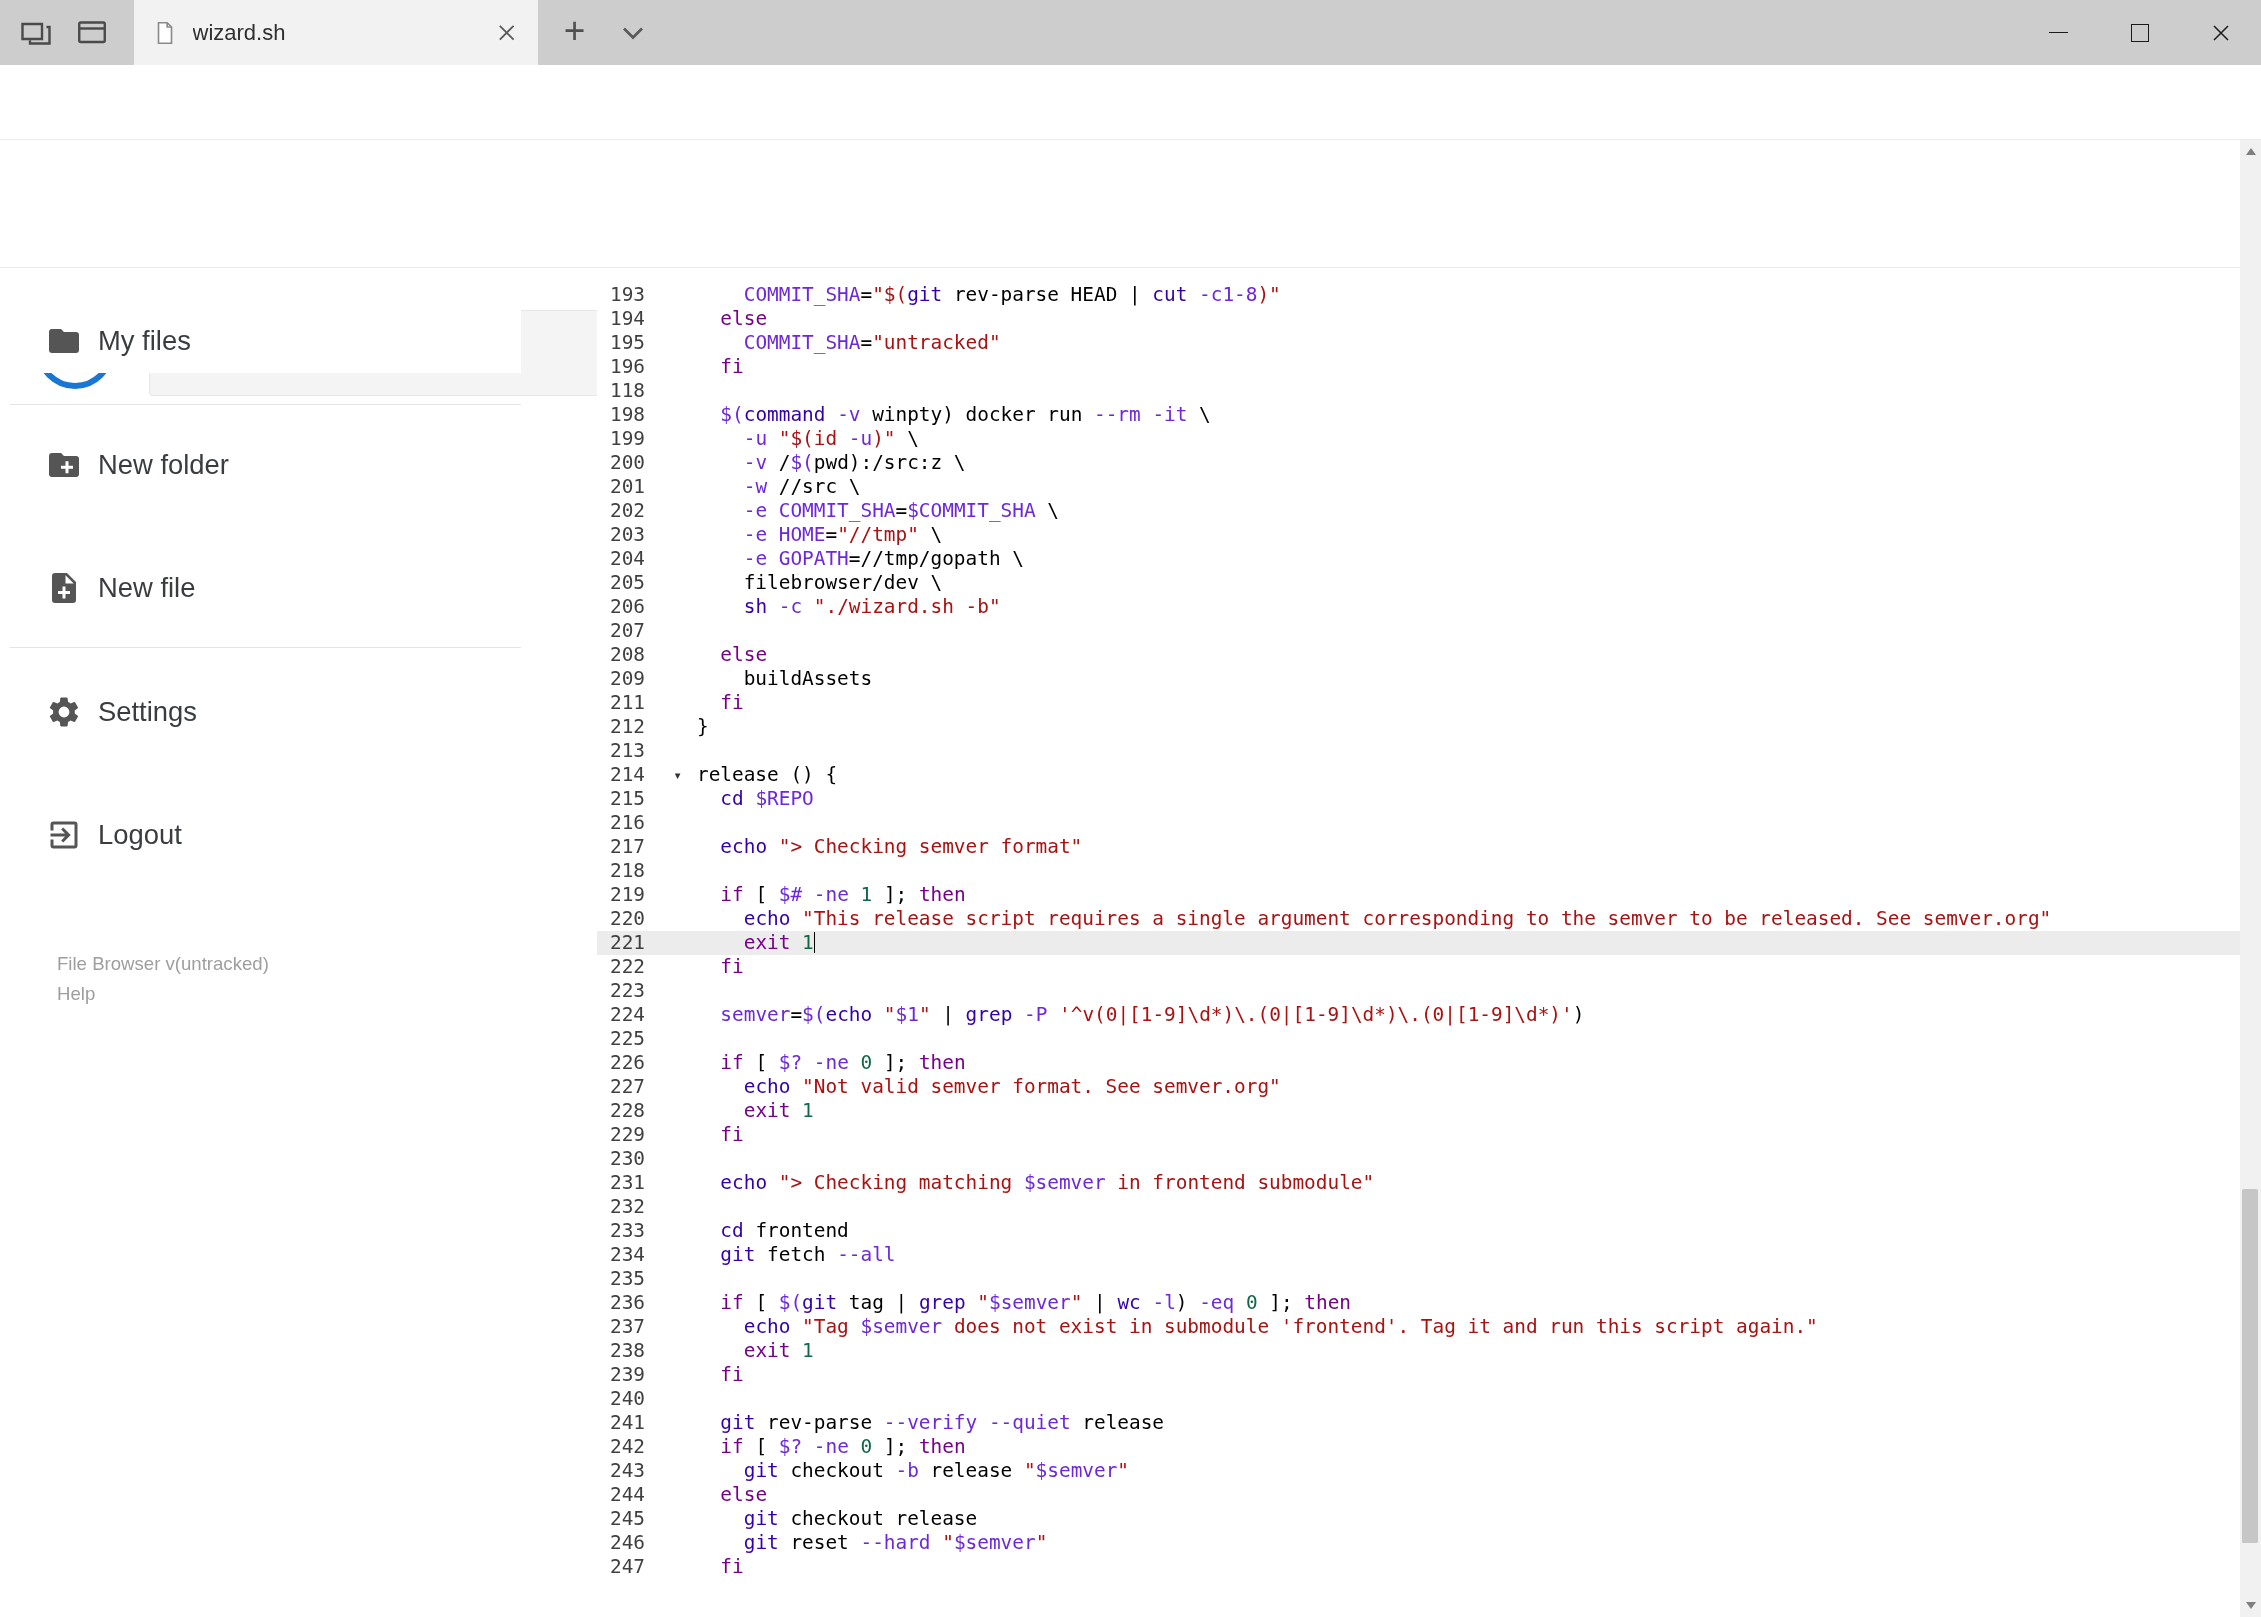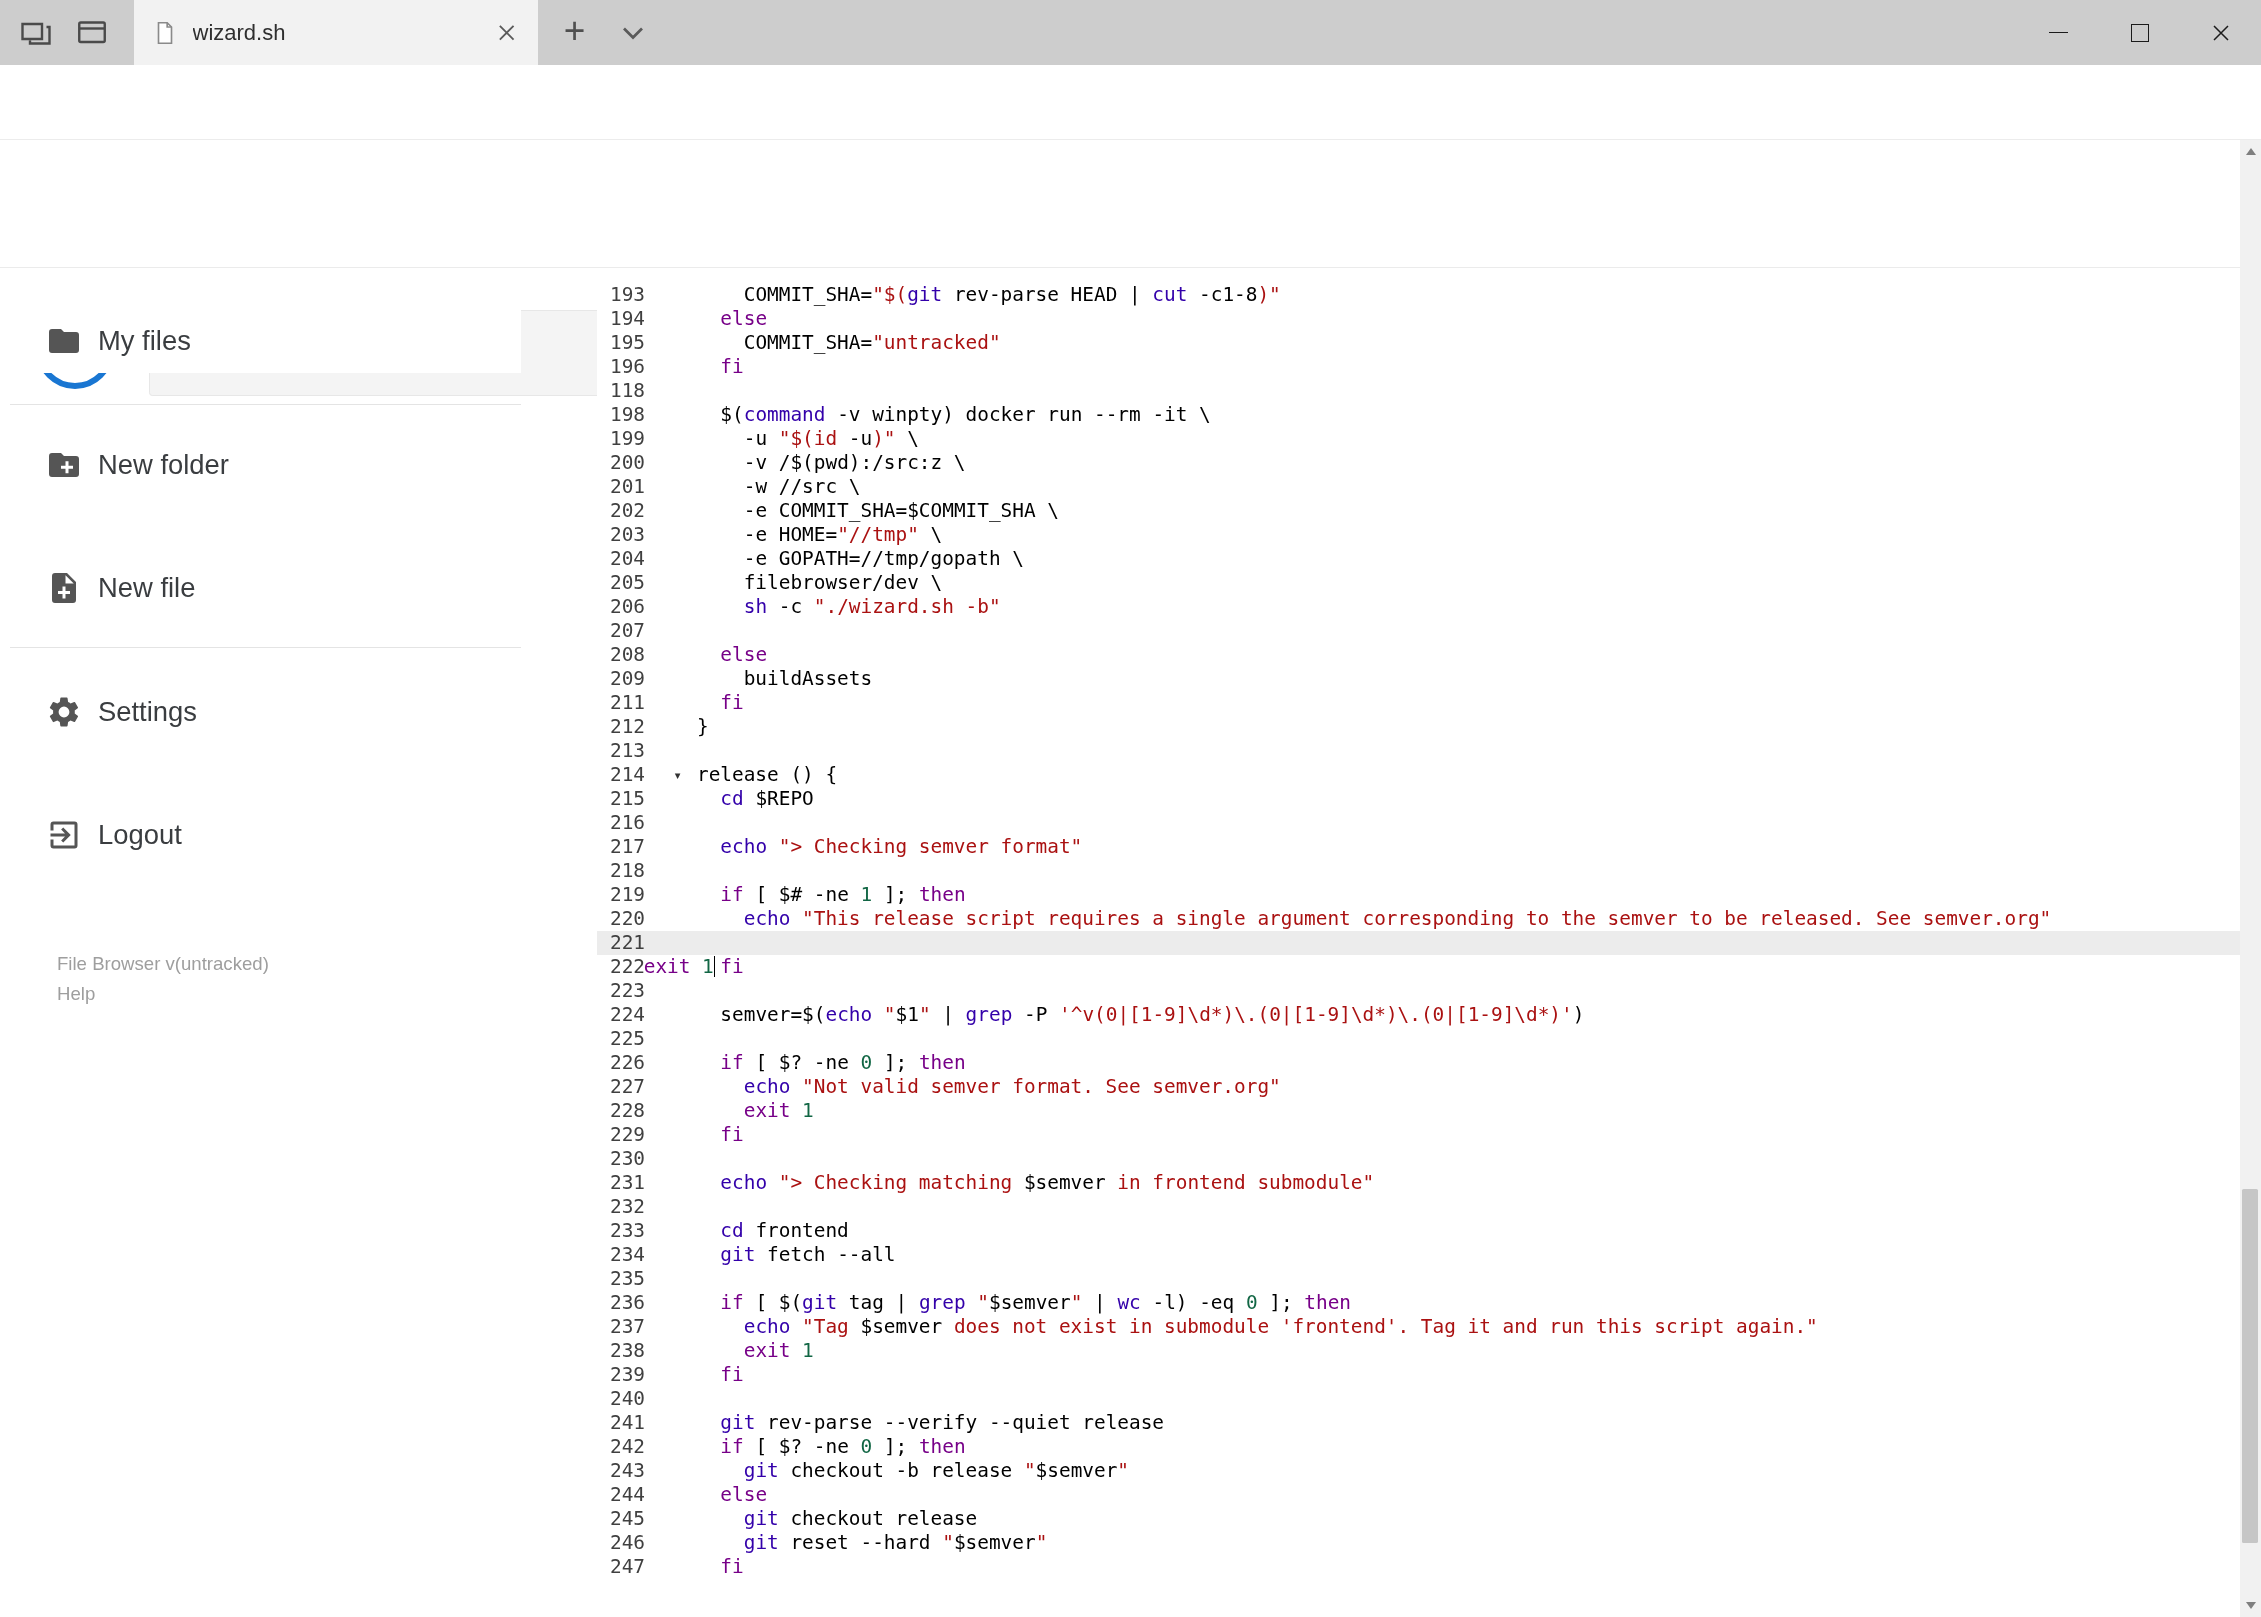--- a/index.html
+++ b/index.html
@@ -61,29 +61,29 @@
   .side-icon{width:36px;height:36px;color:#555;flex:none;}
   .side-label{font-size:27.4px;color:#3a3d40;}
   .side-div{position:absolute;left:9.7px;width:511px;height:0.8px;background:#e4e4e4;}
   .side-footer{position:absolute;left:57px;font-size:18.6px;color:#9e9e9e;}
 
   
   #editor{position:absolute;left:597px;top:268px;right:21px;bottom:0;padding-top:15.3px;
           font-family:"DejaVu Sans Mono",monospace;font-size:19.4px;line-height:24px;
           overflow:hidden;background:#fff;}
   .cm-line{display:flex;height:24px;}
-  .cm-line.active{background:#ececec;flex-direction:column;}
+  .cm-line.active{background:#ececec;}
   .gut{width:61px;flex:none;text-align:center;color:#404040;}
   .foldc{width:39px;flex:none;text-align:center;font-size:14.5px;color:#333;}
   .codepre{white-space:pre;flex:none;}
   .tk-p{color:#000000;}
   .tk-k{color:#770088;}
   .tk-b{color:#3300aa;}
   .tk-s{color:#aa1111;}
-  .tk-v{color:#000000;text-align:right;}
+  .tk-v{color:#6d28d9;text-align:right;}
   .tk-num{color:#116644;}
   .caret{display:inline-block;width:1.6px;height:21px;background:#000;vertical-align:-4px;}
 
   
   #scrollbar{position:absolute;right:0;top:140px;bottom:0;width:21px;background:#f1f1f1;}
   .sb-btn{position:absolute;left:0;width:21px;height:22.6px;display:flex;align-items:center;justify-content:center;}
   .tri-up{width:0;height:0;border-left:5.7px solid transparent;border-right:5.7px solid transparent;border-bottom:7.3px solid #7f7f7f;}
   .tri-down{width:0;height:0;border-left:5.7px solid transparent;border-right:5.7px solid transparent;border-top:7.3px solid #7f7f7f;}
   .sb-thumb{position:absolute;left:2.4px;width:16px;background:#c6c6c6;border-radius:1.6px;top:71%;height:24%;}
 </style>

